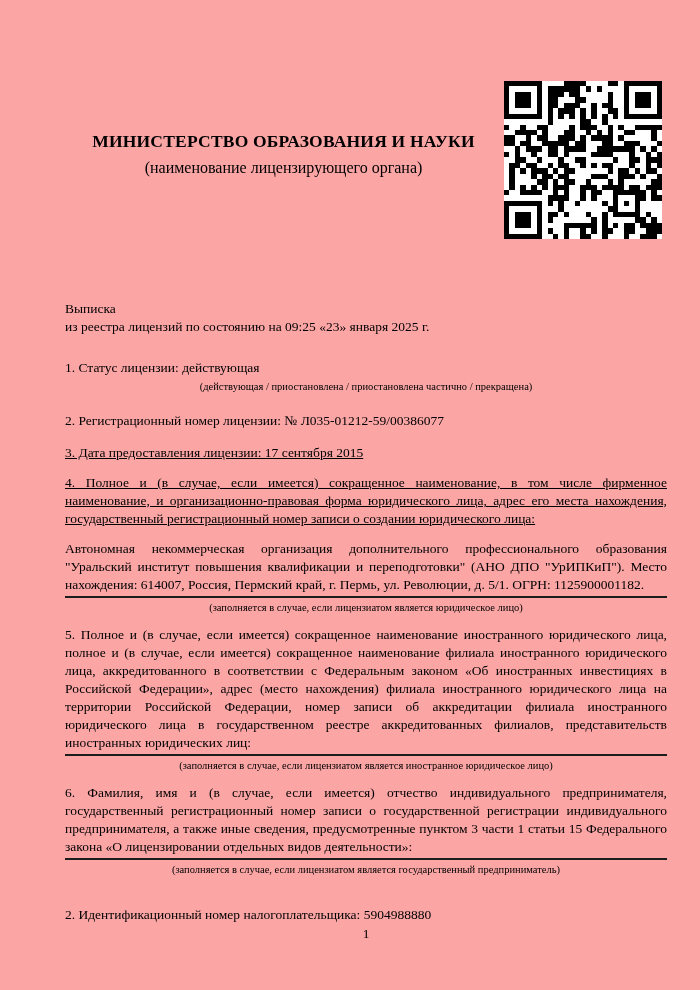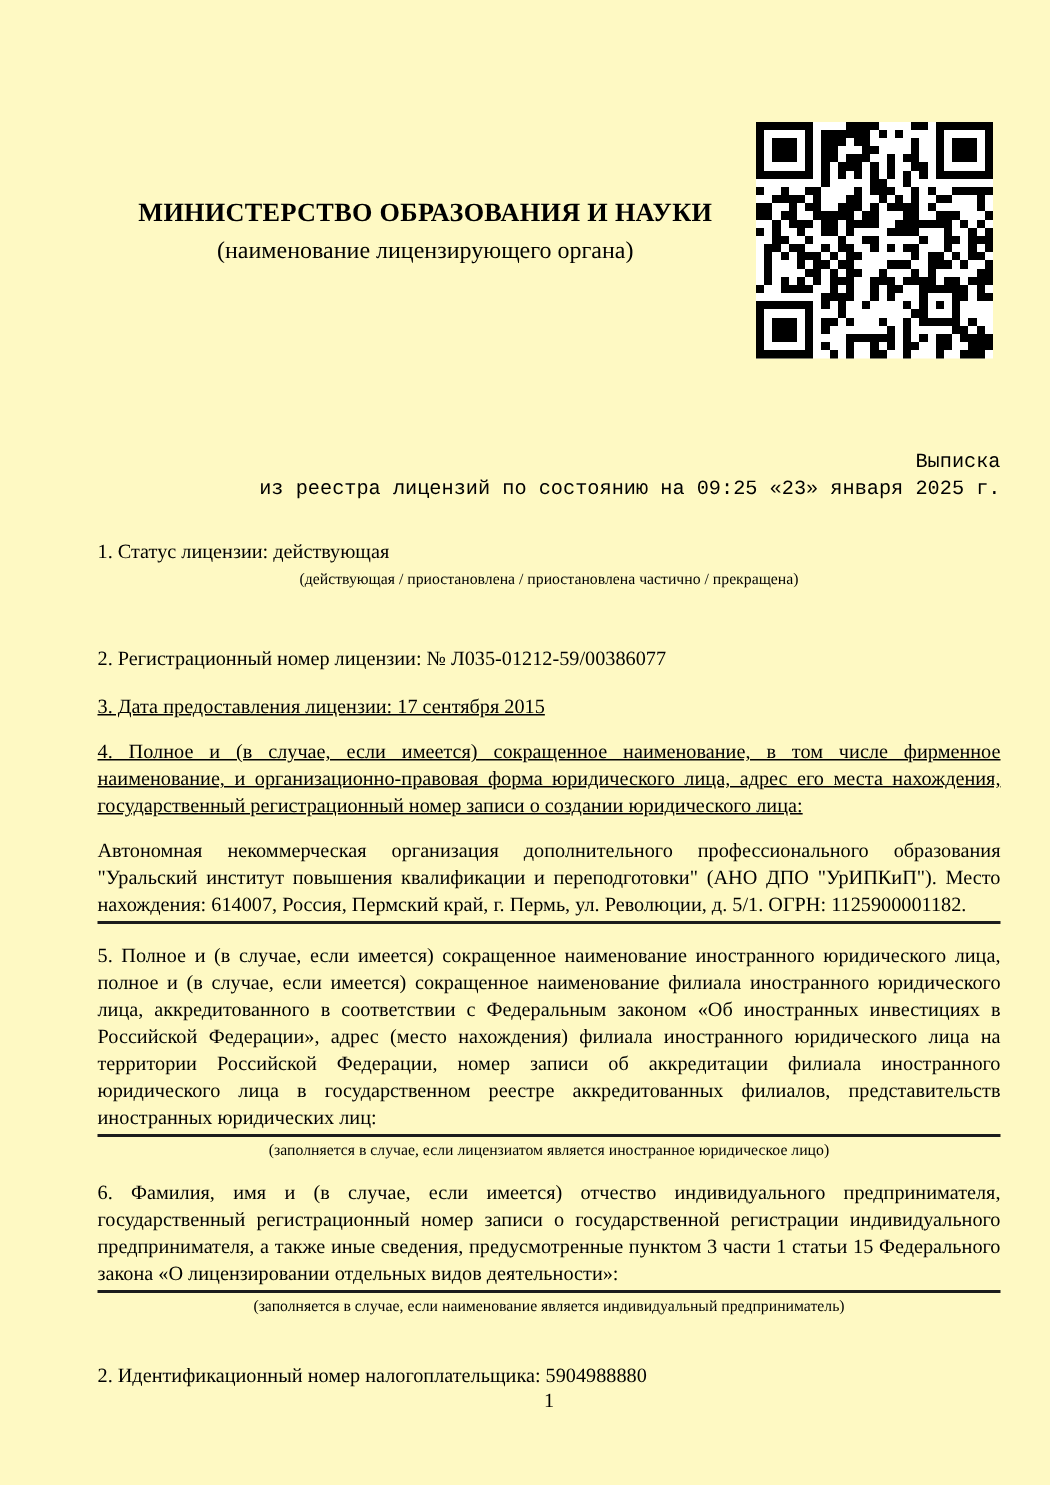--- a/index.html
+++ b/index.html
@@ -1,20 +1,20 @@
 <!DOCTYPE html>
 <html lang="ru"><head>
 <meta charset="utf-8">
 <style>
   html, body { margin: 0; padding: 0; background: #ffffff; }
   .page {
     position: relative;
     width: 700px;
     height: 990px;
-    background: #fef9c3;
+    background: #fca5a5;
     color: #000000;
     font-family: "Liberation Serif", "DejaVu Serif", serif;
     overflow: hidden;
   }
   .header {
     position: absolute;
     left: 65px;
     top: 128px;
     width: 437px;
     text-align: center;
@@ -39,25 +39,25 @@
   }
   .qr svg { display: block; width: 158px; height: 158px; }
   .content {
     position: absolute;
     left: 65px;
     top: 300px;
     width: 602px;
     font-size: 13.5px;
     line-height: 18px;
   }
-  .intro { text-align: right; font-family: Liberation Mono, monospace; }
+  .intro { text-align: left; }
   .item-line { margin-top: 15px; }
   .mt35 { margin-top: 23px; }
   .mt30 { margin-top: 30px; }
-  .mt20 { margin-top: 37px; }
+  .mt20 { margin-top: 19px; }
   .mt18 { margin-top: 18px; }
   .mt14 { margin-top: 14px; text-decoration: underline; }
   .mt8  { margin-top: 8px; }
   .mt6  { margin-top: 6px; }
   .para {
     text-align: justify;
     margin-top: 12px;
   }
   .small-caption {
     font-size: 10.5px;
@@ -523,27 +523,28 @@
     <div class="item-line mt35">1. Статус лицензии: действующая</div>
     <div class="small-caption">(действующая / приостановлена / приостановлена частично / прекращена)</div>
 
     <div class="item-line mt20">2. Регистрационный номер лицензии: № Л035-01212-59/00386077</div>
 
     <div class="item-line mt14">3. Дата предоставления лицензии: 17 сентября 2015</div>
 
     <div class="para mt14">4. Полное и (в случае, если имеется) сокращенное наименование, в том числе фирменное наименование, и организационно-правовая форма юридического лица, адрес его места нахождения, государственный регистрационный номер записи о создании юридического лица:</div>
     <div class="para">Автономная некоммерческая организация дополнительного профессионального образования "Уральский институт повышения квалификации и переподготовки" (АНО ДПО "УрИПКиП"). Место нахождения: 614007, Россия, Пермский край, г. Пермь, ул. Революции, д. 5/1. ОГРН: 1125900001182.</div>
     <div class="fill-rule"></div>
+    <div class="small-caption">(заполняется в случае, если лицензиатом является юридическое лицо)</div>
 
     <div class="para mt18">5. Полное и (в случае, если имеется) сокращенное наименование иностранного юридического лица, полное и (в случае, если имеется) сокращенное наименование филиала иностранного юридического лица, аккредитованного в соответствии с Федеральным законом «Об иностранных инвестициях в Российской Федерации», адрес (место нахождения) филиала иностранного юридического лица на территории Российской Федерации, номер записи об аккредитации филиала иностранного юридического лица в государственном реестре аккредитованных филиалов, представительств иностранных юридических лиц:</div>
     <div class="fill-rule mt8"></div>
     <div class="small-caption">(заполняется в случае, если лицензиатом является иностранное юридическое лицо)</div>
 
     <div class="para mt20">6. Фамилия, имя и (в случае, если имеется) отчество индивидуального предпринимателя, государственный регистрационный номер записи о государственной регистрации индивидуального предпринимателя, а также иные сведения, предусмотренные пунктом 3 части 1 статьи 15 Федерального закона «О лицензировании отдельных видов деятельности»:</div>
     <div class="fill-rule mt6"></div>
-    <div class="small-caption">(заполняется в случае, если наименование является индивидуальный предприниматель)</div>
+    <div class="small-caption">(заполняется в случае, если лицензиатом является государственный предприниматель)</div>
 
     <div class="item-line mt30">2. Идентификационный номер налогоплательщика: 5904988880</div>
   </div>
 
   <div class="footer">1</div>
 
 </div>
 
 </body></html>

